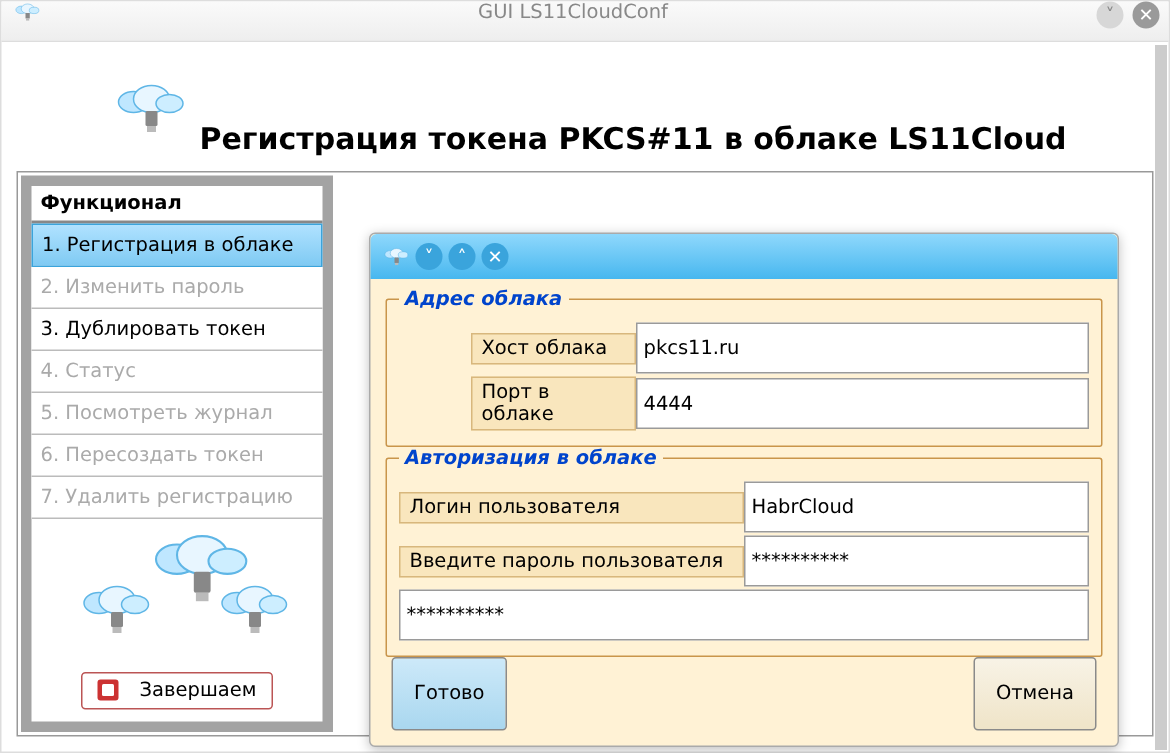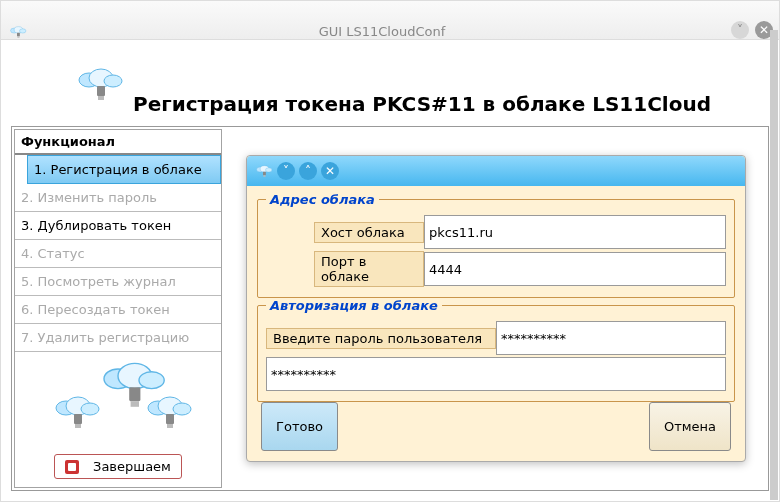--- a/index.html
+++ b/index.html
@@ -1,41 +1,41 @@
 <!DOCTYPE html>
 <html><head>
 <meta charset="utf-8">
 <style>
   * { box-sizing: border-box; margin: 0; padding: 0; font-family: "DejaVu Sans", "Liberation Sans", Arial, sans-serif; }
   body { background: #f5f5f5; width: 780px; height: 502px; overflow: hidden; position: relative; }
 
   
   .app-window { width: 780px; height: 502px; background: #fff; border: 1px solid #ddd; display: flex; flex-direction: column; }
-  .titlebar { height: 46px; background: linear-gradient(#fafafa,#eee); display: flex; align-items: flex-end; padding: 0 6px; border-bottom: 1px solid #ddd; }
+  .titlebar { height: 46px; background: linear-gradient(#fafafa,#eee); display: flex; align-items: flex-start; padding: 0 6px; border-bottom: 1px solid #ddd; }
   .titlebar .app-icon { width: 20px; height: 14px; margin-right: 6px; }
   .titlebar .title { flex: 1; text-align: center; font-size: 13px; color: #888; }
   .titlebar .winbtns { display: flex; gap: 6px; }
   .winbtn { width: 18px; height: 18px; border-radius: 50%; display:flex; align-items:center; justify-content:center; font-size:12px; color:#fff; cursor:pointer;}
   .winbtn.min { background:#d7d7d7; color:#888;}
   .winbtn.close { background:#9a9a9a; }
 
   .content { flex:1; padding: 8px 10px 10px 10px; display:flex; flex-direction:column; }
   .banner { background:#fff; border:none; padding:4px 0 10px 0; display:flex; align-items:center; justify-content:center; gap:8px;}
   .banner h1 { font-size:20px; font-weight:bold; color:#000;margin-top:40px; }
   .banner .logo { width:56px; height:34px; }
 
   .mainrow { flex:1; display:flex; gap:6px; border:1px solid #999; padding:2px; background:#fff; }
-  .sidebar { width:208px; border:1px solid #a3a3a3; background:#fff; display:flex; flex-direction:column; }
+  .sidebar { width:208px; border:7px solid #a3a3a3; background:#fff; display:flex; flex-direction:column; }
   .sidebar-title { padding:4px 6px; border-bottom:2px solid #888; font-weight:bold; font-size:13px; }
   .side-item { padding:6px 6px; border-bottom:1px solid #bbb; font-size:13px; cursor:pointer; background:#fff; color:#aaa; }
   .side-item.enabled { color:#000; }
-  .side-item.selected { background: linear-gradient(#b0e2ff,#7fcaf3); color:#000; border:1px solid #3aa4dc;margin-left:12px; }
+  .side-item.selected { background: linear-gradient(#b0e2ff,#7fcaf3); color:#000; border:1px solid #3aa4dc; }
   .side-img { flex:0 0 auto; text-align:center; padding:6px; }
   .side-img svg { width:160px; height:80px; }
-  .finish-btn { margin:6px auto 8px auto; display:flex; align-items:flex-end; gap:14px; border:1px solid #b55; border-radius:3px; background:#fff; padding:4px 10px; font-size:13px; cursor:pointer; }
+  .finish-btn { margin:6px auto 8px auto; display:flex; align-items:flex-start; gap:14px; border:1px solid #b55; border-radius:3px; background:#fff; padding:4px 10px; font-size:13px; cursor:pointer; }
   .finish-btn .stopicon { width:14px; height:14px; background:#c33; border-radius:2px; display:inline-block; position:relative;}
   .finish-btn .stopicon::after{content:"";position:absolute;inset:3px;background:#fff;border-radius:1px;}
 
   .mainpane { flex:1; position:relative; background:#fff; overflow:hidden; }
   .token-bg { position:absolute; left:50%; top:30px; transform:translateX(-50%); width:300px; height:300px; }
   .token-bg circle.big { fill:#4fb5f0; }
   .usb-stub { fill:#4b4b4b; }
 
   
   .dialog { position:absolute; left:246px; top:155px; width:500px; border:1px solid #aaa; border-radius:4px; background:#fff2d5; box-shadow:0 2px 8px rgba(0,0,0,.25); display:flex; flex-direction:column; }
@@ -153,20 +153,24 @@
         <input type="text" value="pkcs11.ru" style="">
       </div>
       <div class="form-row short-label">
         <label>Порт в облаке</label>
         <input type="text" value="4444" style="">
       </div>
     </fieldset>
     <fieldset>
       <legend>Авторизация в облаке</legend>
       <div class="form-row">
+        <label>Логин пользователя</label>
+        <input type="text" value="HabrCloud" style="">
+      </div>
+      <div class="form-row">
         <label>Введите пароль пользователя</label>
         <input type="text" value="**********" style="">
       </div>
       <div class="form-row">
         <input type="text" value="**********" style="">
       </div>
     </fieldset>
     <div class="dlg-buttons">
       <button class="btn">Готово</button>
       <button class="btn secondary">Отмена</button>

